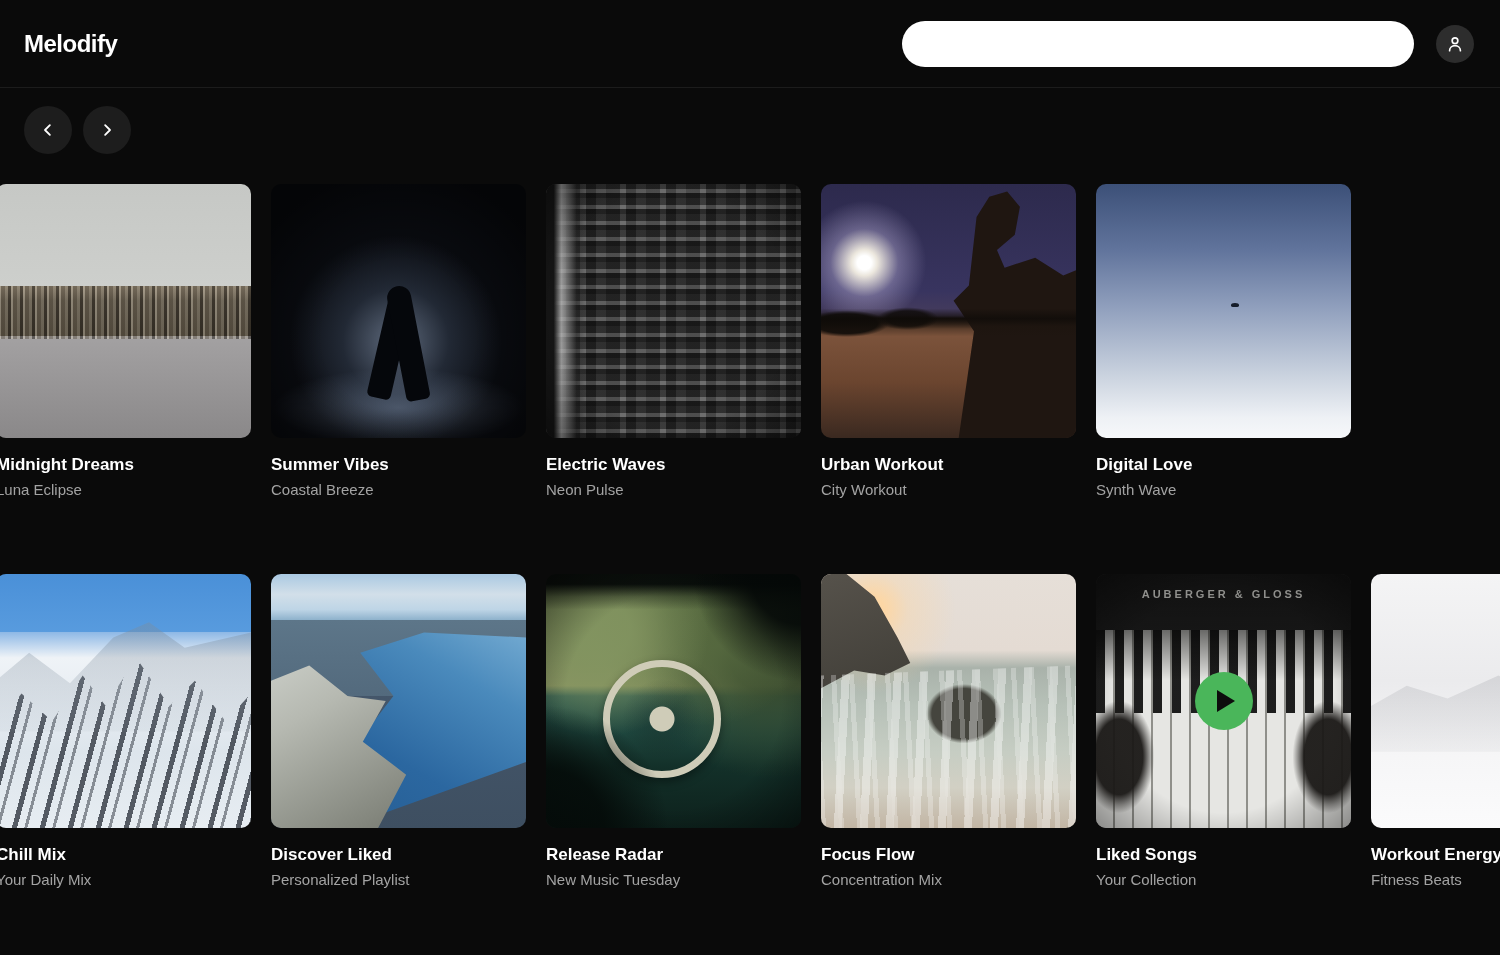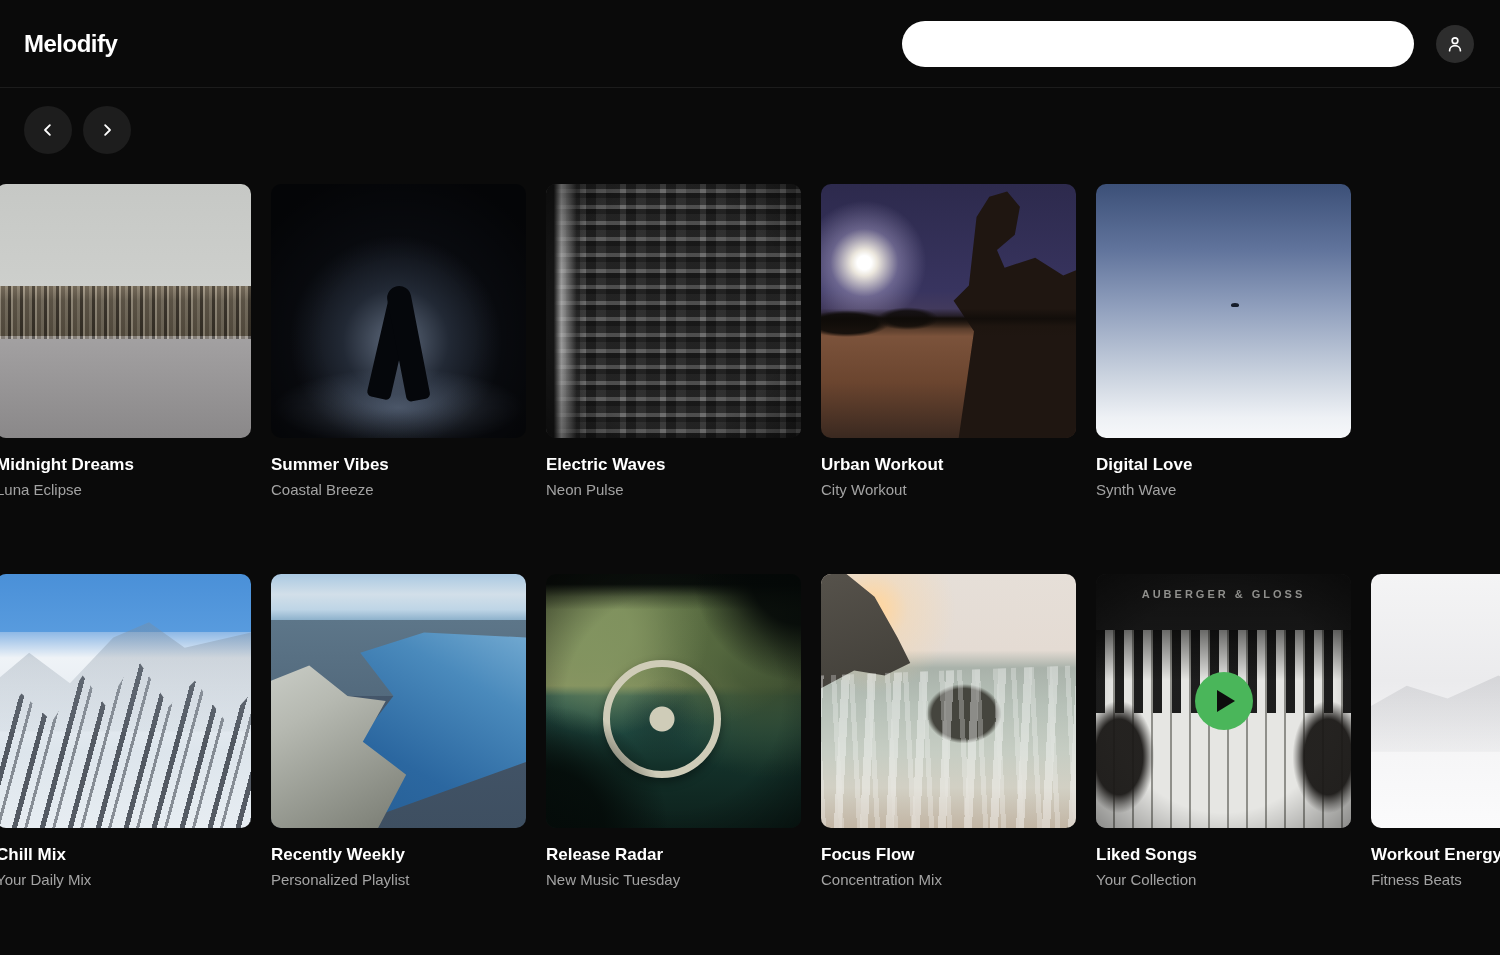--- a/index.html
+++ b/index.html
@@ -422,21 +422,21 @@
       
     </div>
     <div class="card-title">Chill Mix</div>
     <div class="card-subtitle">Your Daily Mix</div>
   </div>
         <div class="card">
     <div class="art art-discover-weekly">
       
       
     </div>
-    <div class="card-title">Recently Weekly</div>
+    <div class="card-title">Discover Liked</div>
     <div class="card-subtitle">Personalized Playlist</div>
   </div>
         <div class="card">
     <div class="art art-release-radar">
       
       
     </div>
     <div class="card-title">Release Radar</div>
     <div class="card-subtitle">New Music Tuesday</div>
   </div>

